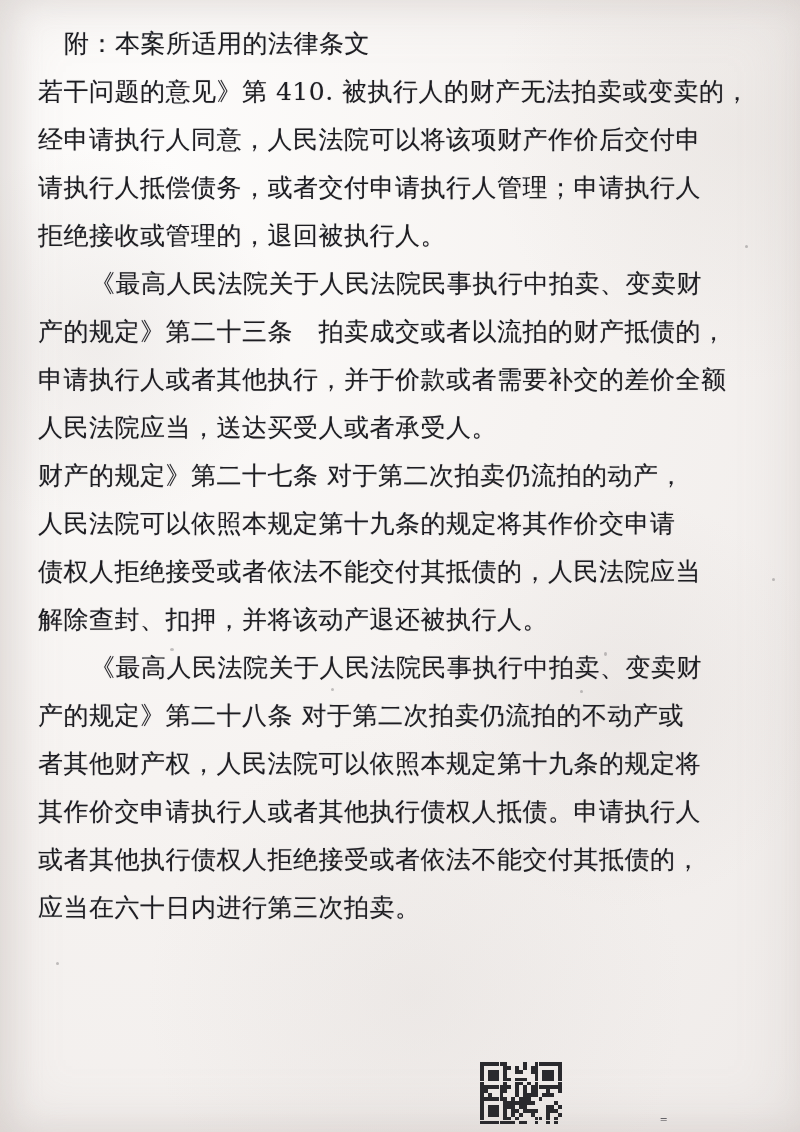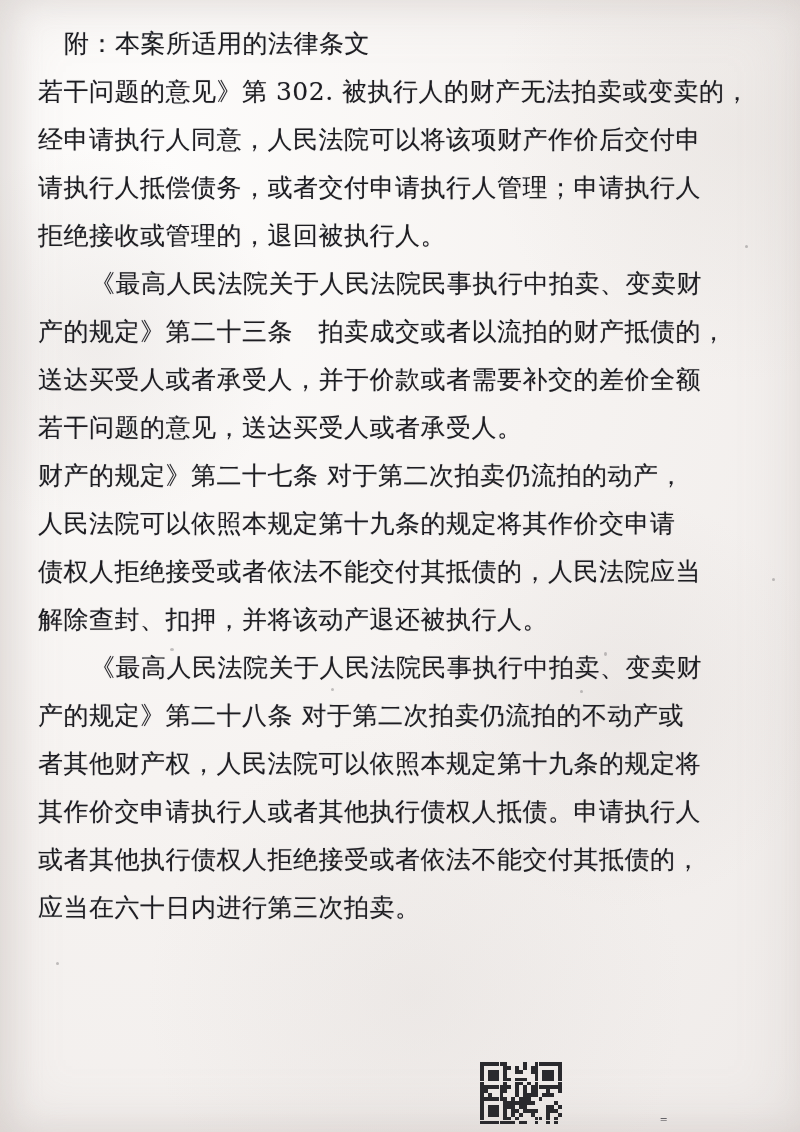--- a/index.html
+++ b/index.html
@@ -99,29 +99,29 @@
   <div class="speck" style="left:170px;top:648px;width:4px;height:3px;"></div>
   <div class="speck" style="left:331px;top:688px;width:3px;height:3px;"></div>
   <div class="speck" style="left:580px;top:690px;width:3px;height:3px;"></div>
   <div class="speck" style="left:772px;top:578px;width:3px;height:3px;"></div>
   <div class="speck" style="left:56px;top:962px;width:3px;height:3px;"></div>
 
   <div class="doc-body">
 
     <div class="line indent1">附：本案所适用的法律条文</div>
 
-    <div class="line">若干问题的意见》第 302. 被执行人的财产无法拍卖或变卖的，</div>
+    <div class="line">若干问题的意见》第 410. 被执行人的财产无法拍卖或变卖的，</div>
     <div class="line">经申请执行人同意，人民法院可以将该项财产作价后交付申</div>
     <div class="line">请执行人抵偿债务，或者交付申请执行人管理；申请执行人</div>
     <div class="line">拒绝接收或管理的，退回被执行人。</div>
 
     <div class="line indent2">《最高人民法院关于人民法院民事执行中拍卖、变卖财</div>
     <div class="line">产的规定》第二十三条　拍卖成交或者以流拍的财产抵债的，</div>
-    <div class="line">送达买受人或者承受人，并于价款或者需要补交的差价全额</div>
-    <div class="line">若干问题的意见，送达买受人或者承受人。</div>
+    <div class="line">申请执行人或者其他执行，并于价款或者需要补交的差价全额</div>
+    <div class="line">人民法院应当，送达买受人或者承受人。</div>
 
     <div class="line">财产的规定》第二十七条 对于第二次拍卖仍流拍的动产，</div>
     <div class="line">人民法院可以依照本规定第十九条的规定将其作价交申请</div>
     <div class="line">债权人拒绝接受或者依法不能交付其抵债的，人民法院应当</div>
     <div class="line">解除查封、扣押，并将该动产退还被执行人。</div>
 
     <div class="line indent2">《最高人民法院关于人民法院民事执行中拍卖、变卖财</div>
     <div class="line">产的规定》第二十八条 对于第二次拍卖仍流拍的不动产或</div>
     <div class="line">者其他财产权，人民法院可以依照本规定第十九条的规定将</div>
     <div class="line">其作价交申请执行人或者其他执行债权人抵债。申请执行人</div>

